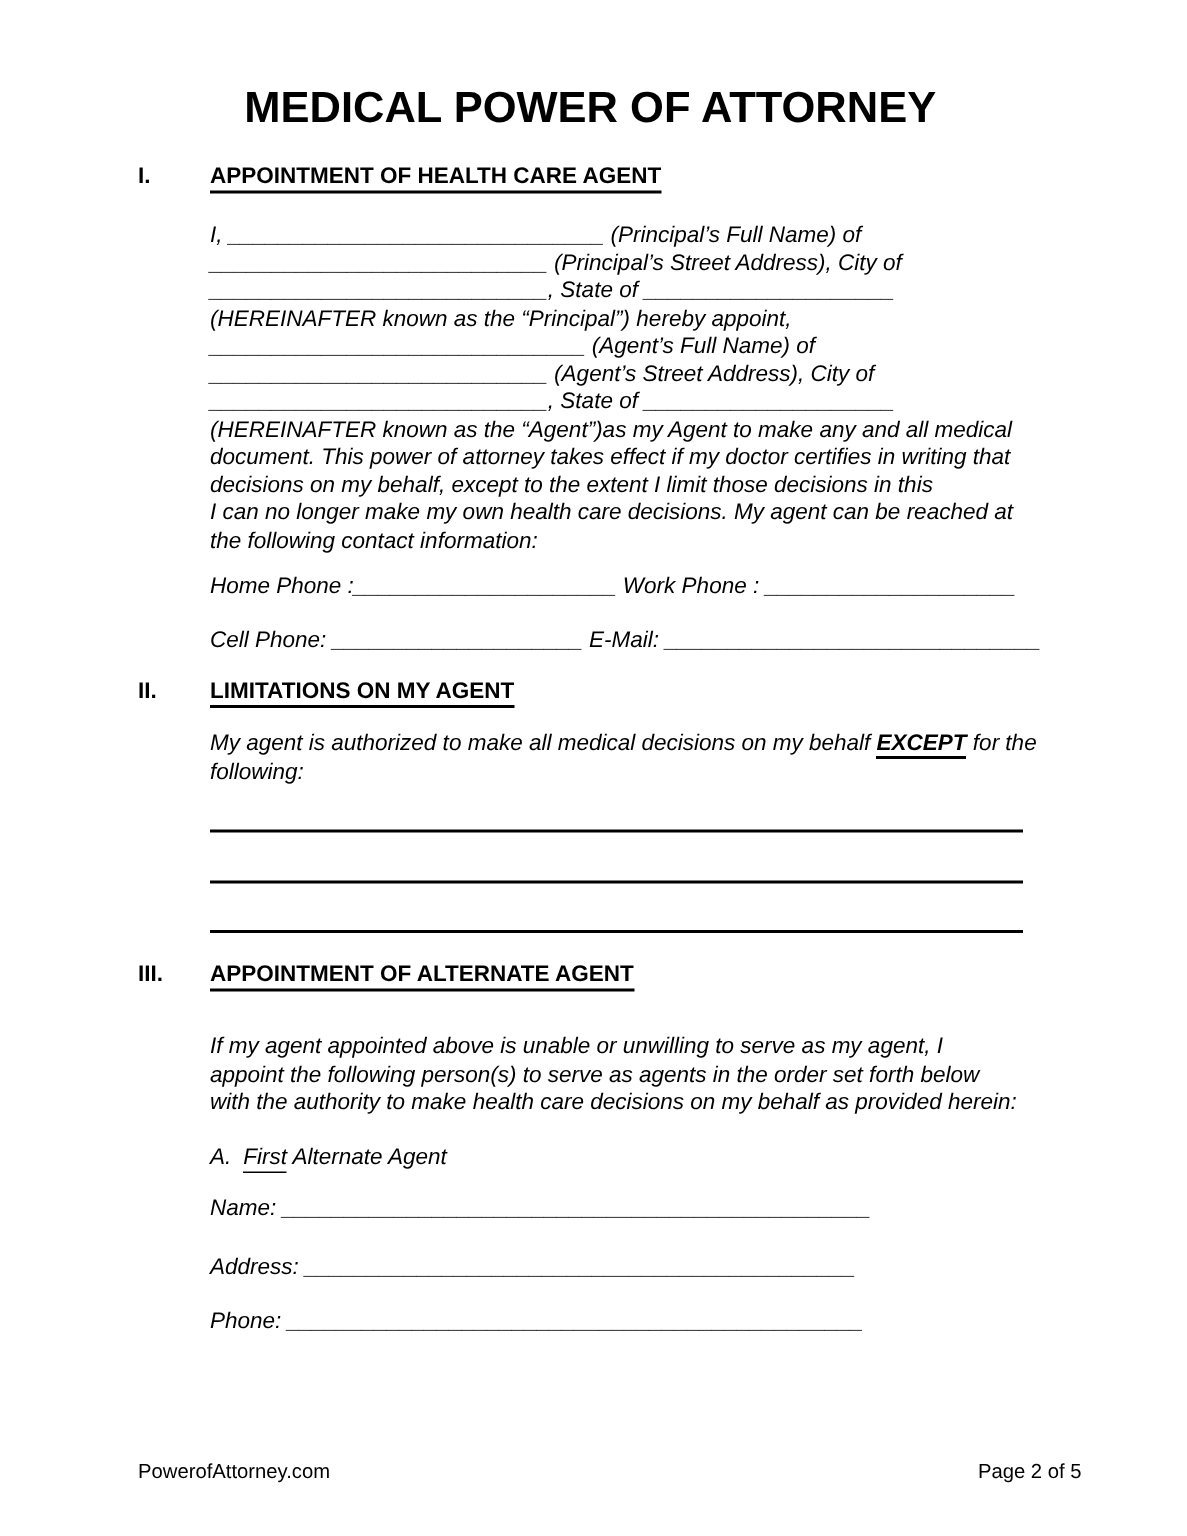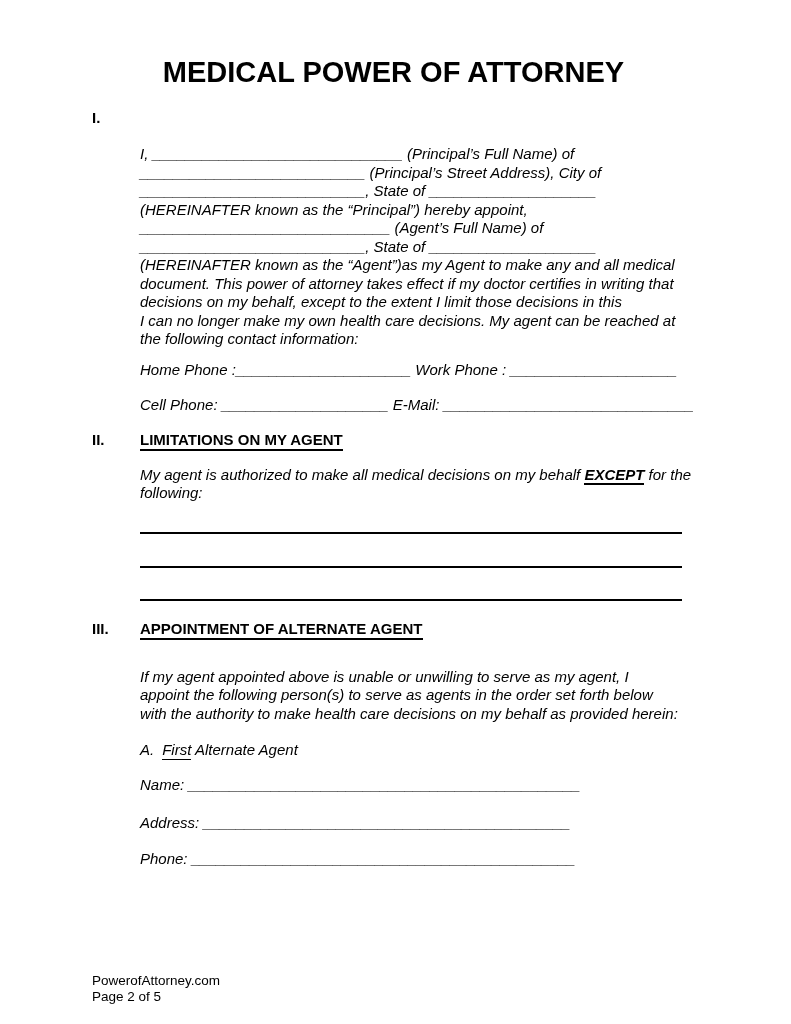--- a/index.html
+++ b/index.html
@@ -69,40 +69,41 @@
   .f-name { margin-top: 16px; }
   .f-addr { margin-top: 20px; }
   .f-phone { margin-top: 17.5px; }
   .footer {
     position: absolute;
     left: 92px; right: 70px; top: 973px;
     display: flex;
     justify-content: space-between;
     font-size: 13.5px;
     line-height: 16px;
-    flex-direction: column;
   }
 </style>
 </head>
 <body>
 
 <div class="page">
   <div class="content">
 
     <h1 class="title">MEDICAL POWER OF ATTORNEY</h1>
 
     <div class="sec-head sh1">
       <span class="numeral">I.</span>
+      <span class="heading">APPOINTMENT OF HEALTH CARE AGENT</span>
     </div>
     <div class="body b1">
       <div class="line">I, ______________________________ (Principal’s Full Name) of</div>
       <div class="line">___________________________ (Principal’s Street Address), City of</div>
       <div class="line">___________________________, State of ____________________</div>
       <div class="line">(HEREINAFTER known as the “Principal”) hereby appoint,</div>
       <div class="line">______________________________ (Agent’s Full Name) of</div>
+      <div class="line">___________________________ (Agent’s Street Address), City of</div>
       <div class="line">___________________________, State of ____________________</div>
       <div class="line">(HEREINAFTER known as the “Agent”)as my Agent to make any and all medical</div>
       <div class="line">document. This power of attorney takes effect if my doctor certifies in writing that</div>
       <div class="line">decisions on my behalf, except to the extent I limit those decisions in this</div>
       <div class="line">I can no longer make my own health care decisions. My agent can be reached at</div>
       <div class="line">the following contact information:</div>
       <div class="line home-line">Home Phone :_____________________ Work Phone : ____________________</div>
       <div class="line cell-line">Cell Phone: ____________________ E-Mail: ______________________________</div>
     </div>
 

